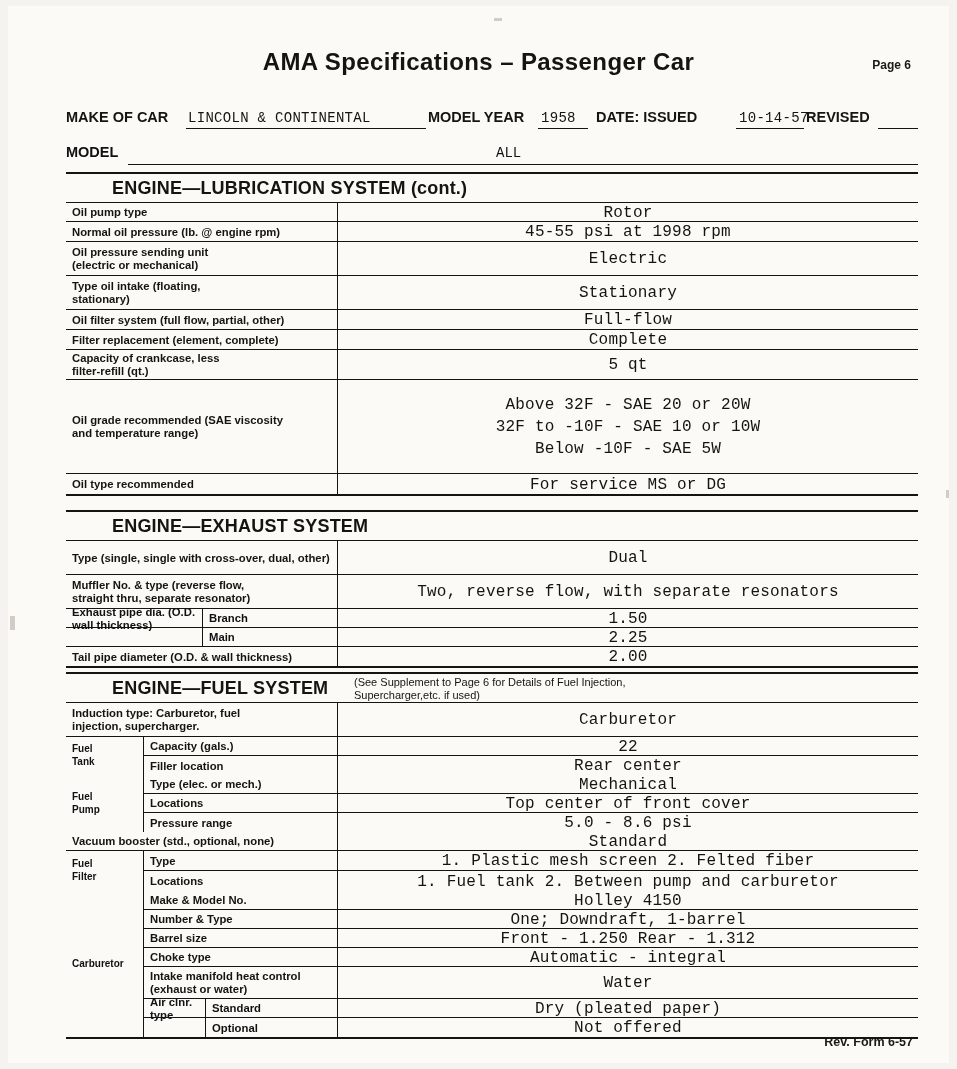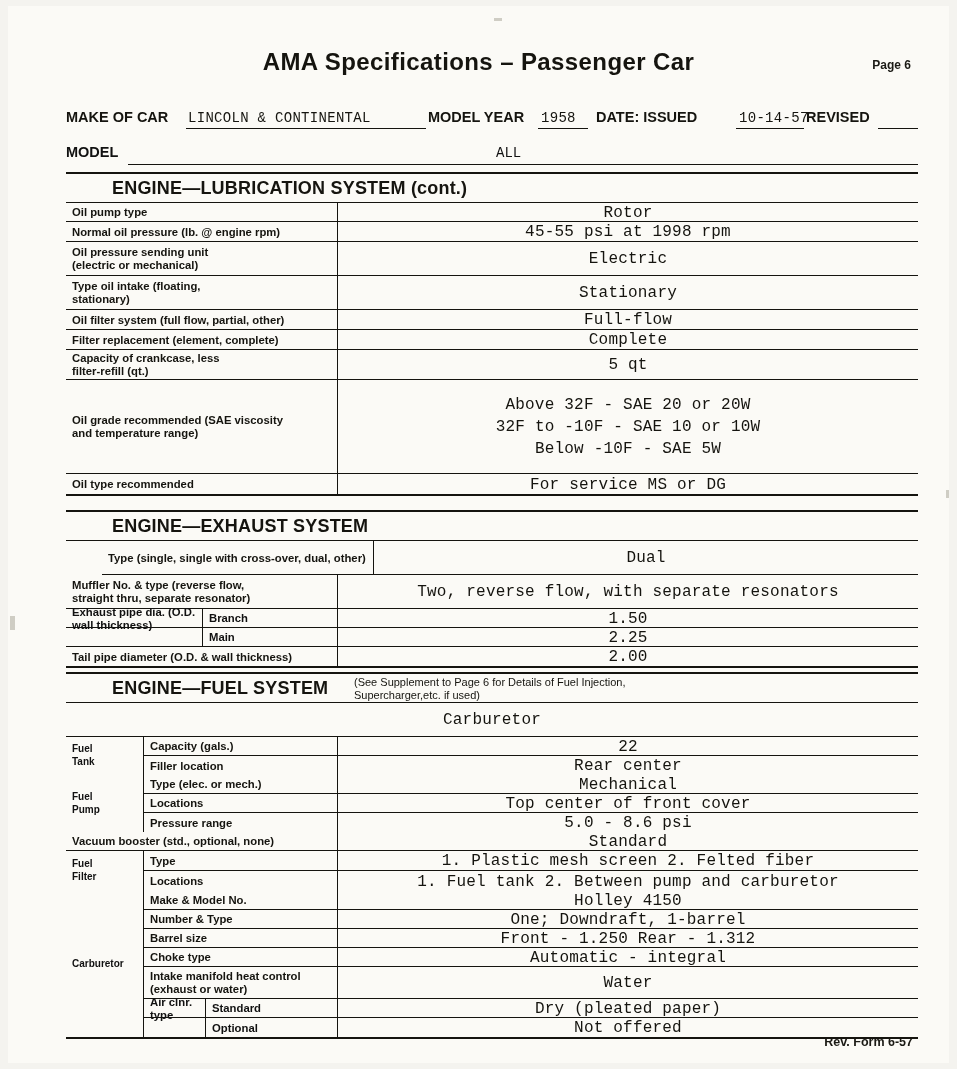--- a/index.html
+++ b/index.html
@@ -285,21 +285,21 @@
       </div>
       <div class="row" style="height:20px;">
         <div class="lcell">Oil type recommended</div>
         <div class="vcell">For service MS or DG</div>
       </div>
     </div>
 
     <div class="sect" style="top:504px;">
       <div class="sect-head">ENGINE—EXHAUST SYSTEM</div>
 
-      <div class="row" style="height:34px;margin-left:36px;">
+      <div class="row" style="height:34px;">
         <div class="lcell">Type (single, single with cross-over, dual, other)</div>
         <div class="vcell">Dual</div>
       </div>
       <div class="row" style="height:34px;">
         <div class="lcell" style="white-space:pre-line;">Muffler No. &amp; type (reverse flow,
 straight thru, separate resonator)</div>
         <div class="vcell">Two, reverse flow, with separate resonators</div>
       </div>
       <div class="row" style="height:19px;">
         <div class="lcell-split">
@@ -323,20 +323,22 @@
     </div>
 
     <div class="sect" style="top:666px;">
       <div class="sect-head">
         <span>ENGINE—FUEL SYSTEM</span>
         <span class="note" style="white-space:pre-line;">(See Supplement to Page 6 for Details of Fuel Injection,
 Supercharger,etc. if used)</span>
       </div>
 
       <div class="row" style="height:34px;">
+        <div class="lcell" style="white-space:pre-line;">Induction type: Carburetor, fuel
+injection, supercharger.</div>
         <div class="vcell">Carburetor</div>
       </div>
 
       <div class="stack">
         <div class="grouplab" style="top:0; height:38px; white-space:pre-line;">Fuel
 Tank</div>
         <div class="substack">
           <div class="row" style="height:19px;">
             <div class="lcell">Capacity (gals.)</div>
             <div class="vcell">22</div>

